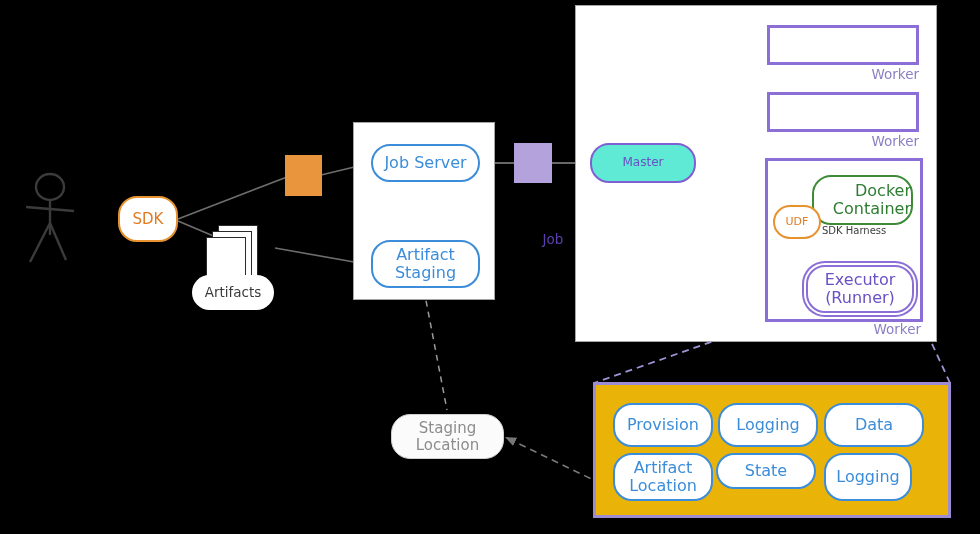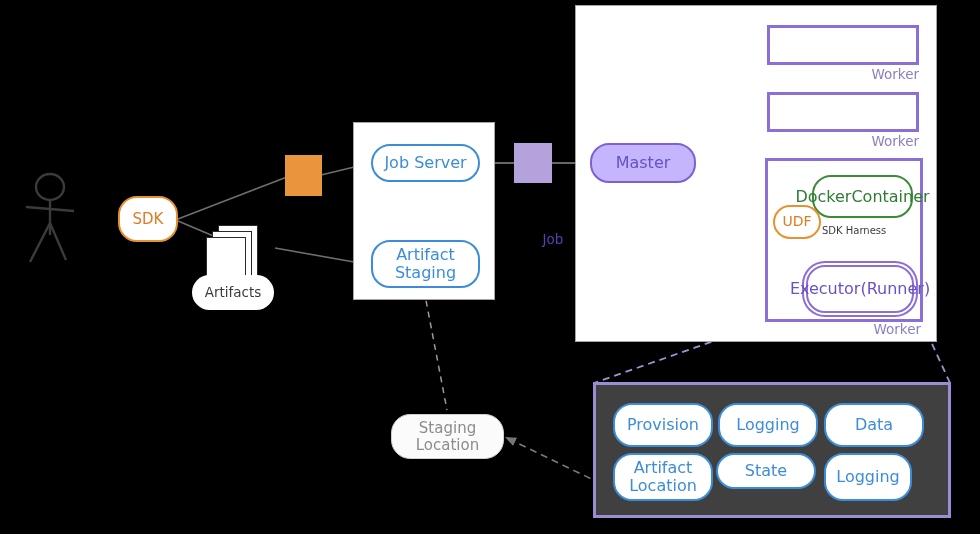--- a/index.html
+++ b/index.html
@@ -7,21 +7,21 @@
          font-family:"DejaVu Sans","Liberation Sans",sans-serif;overflow:hidden;}
   .abs{position:absolute;box-sizing:border-box;}
   .ctr{display:flex;align-items:center;justify-content:center;text-align:center;line-height:1.12;border-radius:19px;}
 
   
   .cluster{background:#ffffff;border:1px solid #a6a6a6;}
   .cluster-plain{background:#ffffff;}
 
   
   .n-blue{border:2px solid #3c8dd9;background:#ffffff;color:#3c8dd9;font-size:16px;}
-  .n-purple{border:2px solid #7f5fd1;background:#c4b5fd;color:#6a51c4;font-size:16px;}
+  .n-purple{border:2px solid #7f5fd1;background:#5eead4;color:#6a51c4;font-size:12px;}
   .n-purple-thick{border:3px solid #8b6fd6;background:#ffffff;}
   .n-orange{border:2px solid #e8922f;background:#ffffff;color:#e07b22;font-size:15px;}
   .n-green{border:2px solid #3d8b37;background:#ffffff;color:#2e7d32;font-size:16px;}
   .n-grey{border:1px solid #d0d0d0;background:#fbfbfb;color:#8c8c8c;font-size:15px;}
   .fill-orange{background:#e8953e;}
   .fill-purple{background:#b3a2dc;}
   .paper{background:#ffffff;border:1px solid #2a2a2a;}
   .lbl-purple{color:#8b7fc4;font-size:13.5px;}
   .lbl-dark{color:#3b3b3b;font-size:10px;}
   .lbl-job{color:#5b3fb0;font-size:13.5px;}
@@ -108,44 +108,44 @@
 
   <div class="abs n-purple-thick" style="left:767px;top:25px;width:152px;height:40px;"></div>
   <div class="abs lbl-purple" style="left:767px;top:66px;width:152px;height:18px;text-align:right;">Worker</div>
 
   <div class="abs n-purple-thick" style="left:767px;top:92px;width:152px;height:40px;"></div>
   <div class="abs lbl-purple" style="left:767px;top:133px;width:152px;height:18px;text-align:right;">Worker</div>
 
   <div class="abs n-purple-thick" style="left:765px;top:158px;width:158px;height:164px;"></div>
   <div class="abs lbl-purple" style="left:767px;top:321px;width:154px;height:18px;text-align:right;">Worker</div>
 
-  <div class="abs ctr n-green" style="left:812px;top:175px;width:101px;height:43px;flex-direction:row;">
+  <div class="abs ctr n-green" style="left:812px;top:175px;width:101px;height:50px;flex-direction:column;align-items:flex-end;">
     <span>Docker</span>
     <span>Container</span>
   </div>
 
   <div class="abs lbl-dark" style="left:822px;top:225px;width:108px;height:18px;text-align:left;">SDK Harness</div>
 
-  <div class="abs ctr n-orange" style="left:773px;top:205px;width:48px;height:34px;font-size:14px;">
+  <div class="abs ctr n-orange" style="left:773px;top:205px;width:48px;height:34px;font-size:11px;">
     <span>UDF</span>
   </div>
 
-  <div class="abs ctr" style="left:806px;top:265px;width:108px;height:48px;flex-direction:row;
+  <div class="abs ctr" style="left:806px;top:265px;width:108px;height:48px;flex-direction:column;
               border:2px solid #8b6fd6;background:#ffffff;color:#6a51c4;font-size:16px;
               box-shadow:0 0 0 2px #ffffff, 0 0 0 4px #8b6fd6;">
     <span>Executor</span>
     <span>(Runner)</span>
   </div>
 
   <div class="abs ctr n-grey" style="left:391px;top:414px;width:113px;height:45px;flex-direction:column;">
     <span>Staging</span>
     <span>Location</span>
   </div>
 
-  <div class="abs" style="left:593px;top:382px;width:358px;height:136px;border:3px solid #9d8bd4;background:#404040;">
+  <div class="abs" style="left:593px;top:382px;width:358px;height:136px;border:3px solid #9d8bd4;background:#eab308;">
 
     <div class="abs ctr n-blue" style="left:17px;top:18px;width:100px;height:44px;">
       <span>Provision</span>
     </div>
     <div class="abs ctr n-blue" style="left:122px;top:18px;width:100px;height:44px;">
       <span>Logging</span>
     </div>
     <div class="abs ctr n-blue" style="left:228px;top:18px;width:100px;height:44px;">
       <span>Data</span>
     </div>

